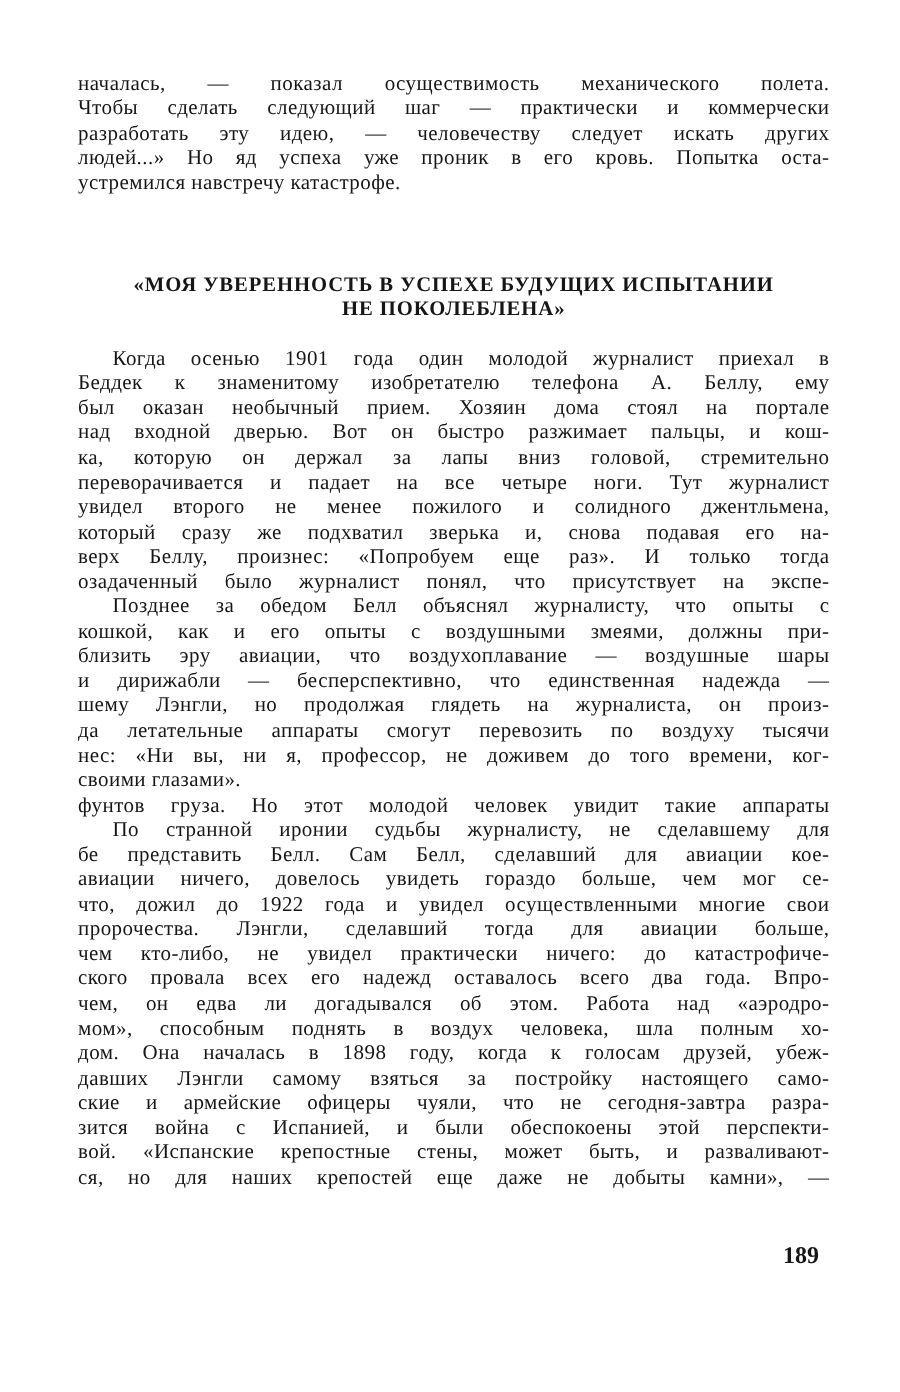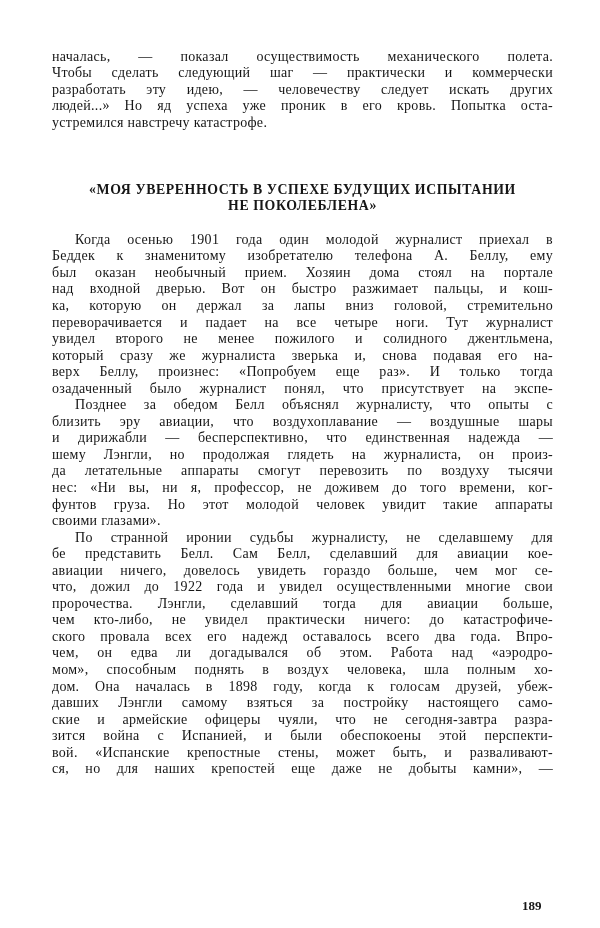--- a/index.html
+++ b/index.html
@@ -16,21 +16,21 @@
   .line.last { text-align-last: left; }
   .line.indent { padding-left: 23px; }
   #continuation { top: 48.5px; }
   #heading { top: 182px; }
   #heading .hline {
     height: 16px; line-height: 16px; font-size: 13.8px; font-weight: bold;
     text-align: center; letter-spacing: 0.6px;
   }
   #body-text { top: 231.8px; }
   #page-number {
-    position: absolute; left: 522px; top: 898px; font-size: 13px; font-weight: bold;
+    position: absolute; left: 522px; top: 829px; font-size: 16px; font-weight: bold;
     font-family: "Liberation Serif", serif;
     text-align: right;
   }
 </style>
 </head>
 <body>
 
 <div class="col" id="continuation">
   <div class="line">началась, — показал осуществимость механического полета.</div>
   <div class="line">Чтобы сделать следующий шаг — практически и коммерчески</div>
@@ -46,33 +46,34 @@
 
 <div class="col" id="body-text">
   <div>
     <div class="line indent">Когда осенью 1901 года один молодой журналист приехал в</div>
     <div class="line">Беддек к знаменитому изобретателю телефона А. Беллу, ему</div>
     <div class="line">был оказан необычный прием. Хозяин дома стоял на портале</div>
     <div class="line">над входной дверью. Вот он быстро разжимает пальцы, и кош-</div>
     <div class="line">ка, которую он держал за лапы вниз головой, стремительно</div>
     <div class="line">переворачивается и падает на все четыре ноги. Тут журналист</div>
     <div class="line">увидел второго не менее пожилого и солидного джентльмена,</div>
-    <div class="line">который сразу же журналиста зверька и, снова подавая его на-</div>
+    <div class="line">который сразу же подхватил зверька и, снова подавая его на-</div>
     <div class="line">верх Беллу, произнес: «Попробуем еще раз». И только тогда</div>
     <div class="line">озадаченный было журналист понял, что присутствует на экспе-</div>
   </div>
   <div>
     <div class="line indent">Позднее за обедом Белл объяснял журналисту, что опыты с</div>
+    <div class="line">кошкой, как и его опыты с воздушными змеями, должны при-</div>
     <div class="line">близить эру авиации, что воздухоплавание — воздушные шары</div>
     <div class="line">и дирижабли — бесперспективно, что единственная надежда —</div>
     <div class="line">шему Лэнгли, но продолжая глядеть на журналиста, он произ-</div>
     <div class="line">да летательные аппараты смогут перевозить по воздуху тысячи</div>
     <div class="line">нес: «Ни вы, ни я, профессор, не доживем до того времени, ког-</div>
+    <div class="line last">своими глазами».</div>
     <div class="line">фунтов груза. Но этот молодой человек увидит такие аппараты</div>
-    <div class="line last">своими глазами».</div>
   </div>
   <div>
     <div class="line indent">По странной иронии судьбы журналисту, не сделавшему для</div>
     <div class="line">бе представить Белл. Сам Белл, сделавший для авиации кое-</div>
     <div class="line">авиации ничего, довелось увидеть гораздо больше, чем мог се-</div>
     <div class="line">что, дожил до 1922 года и увидел осуществленными многие свои</div>
     <div class="line">пророчества. Лэнгли, сделавший тогда для авиации больше,</div>
     <div class="line">чем кто-либо, не увидел практически ничего: до катастрофиче-</div>
     <div class="line">ского провала всех его надежд оставалось всего два года. Впро-</div>
     <div class="line">чем, он едва ли догадывался об этом. Работа над «аэродро-</div>

